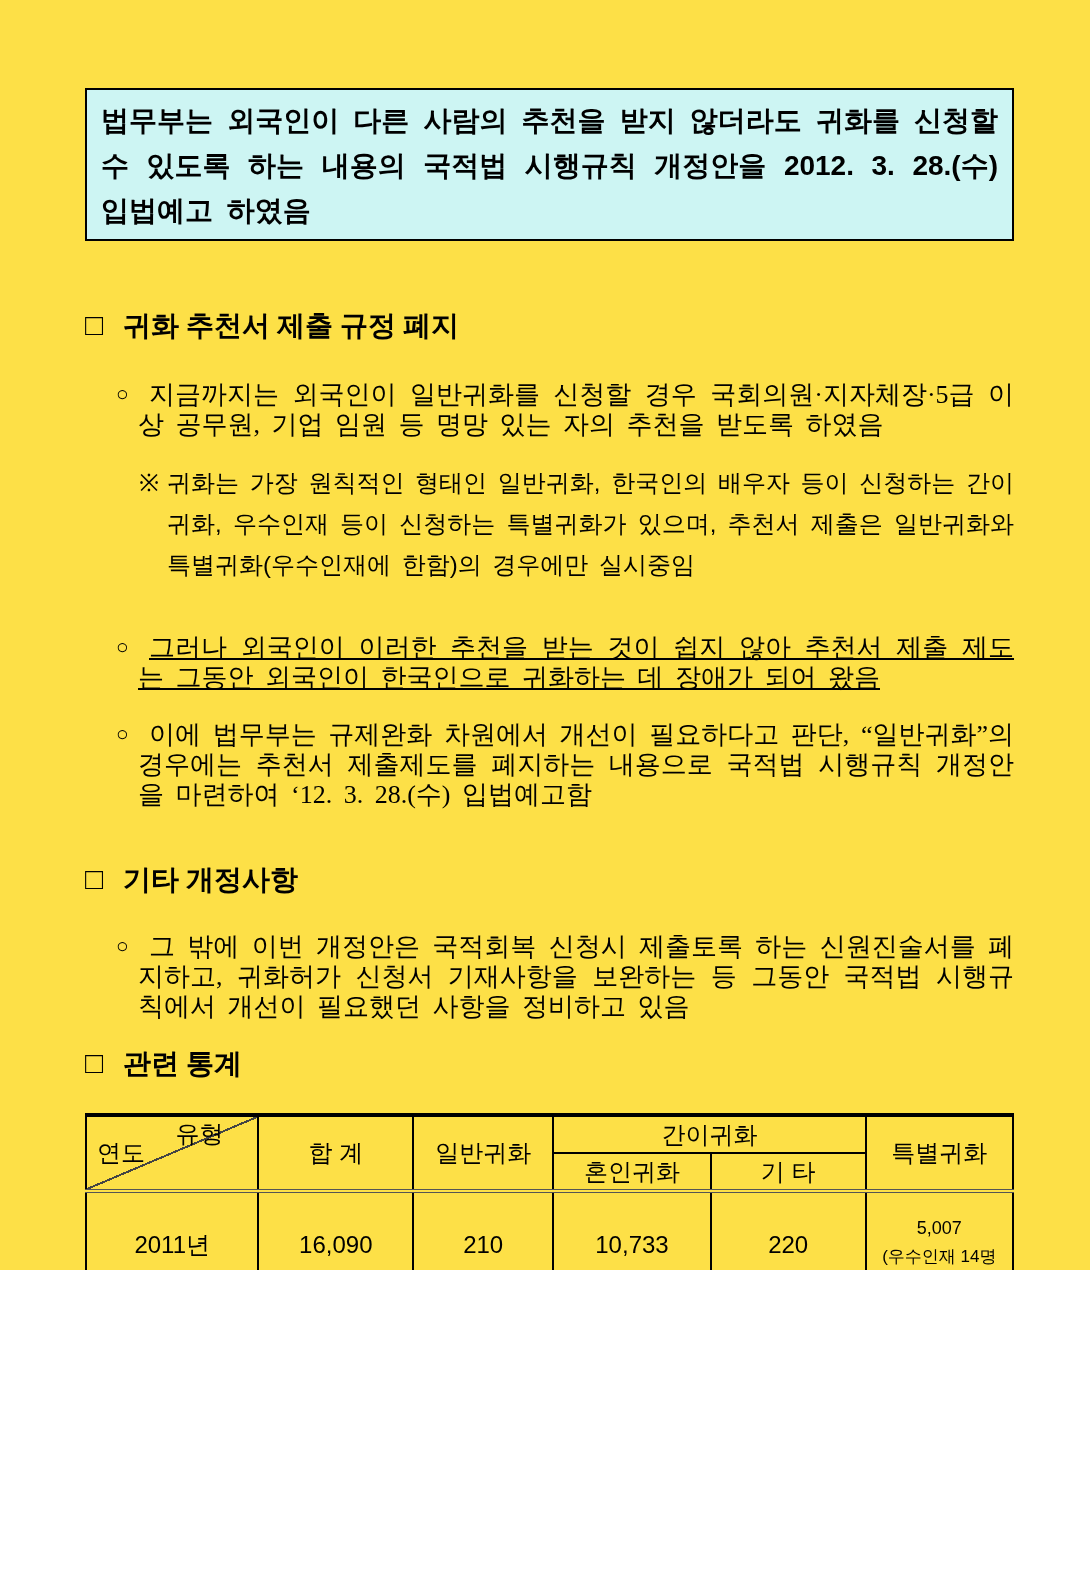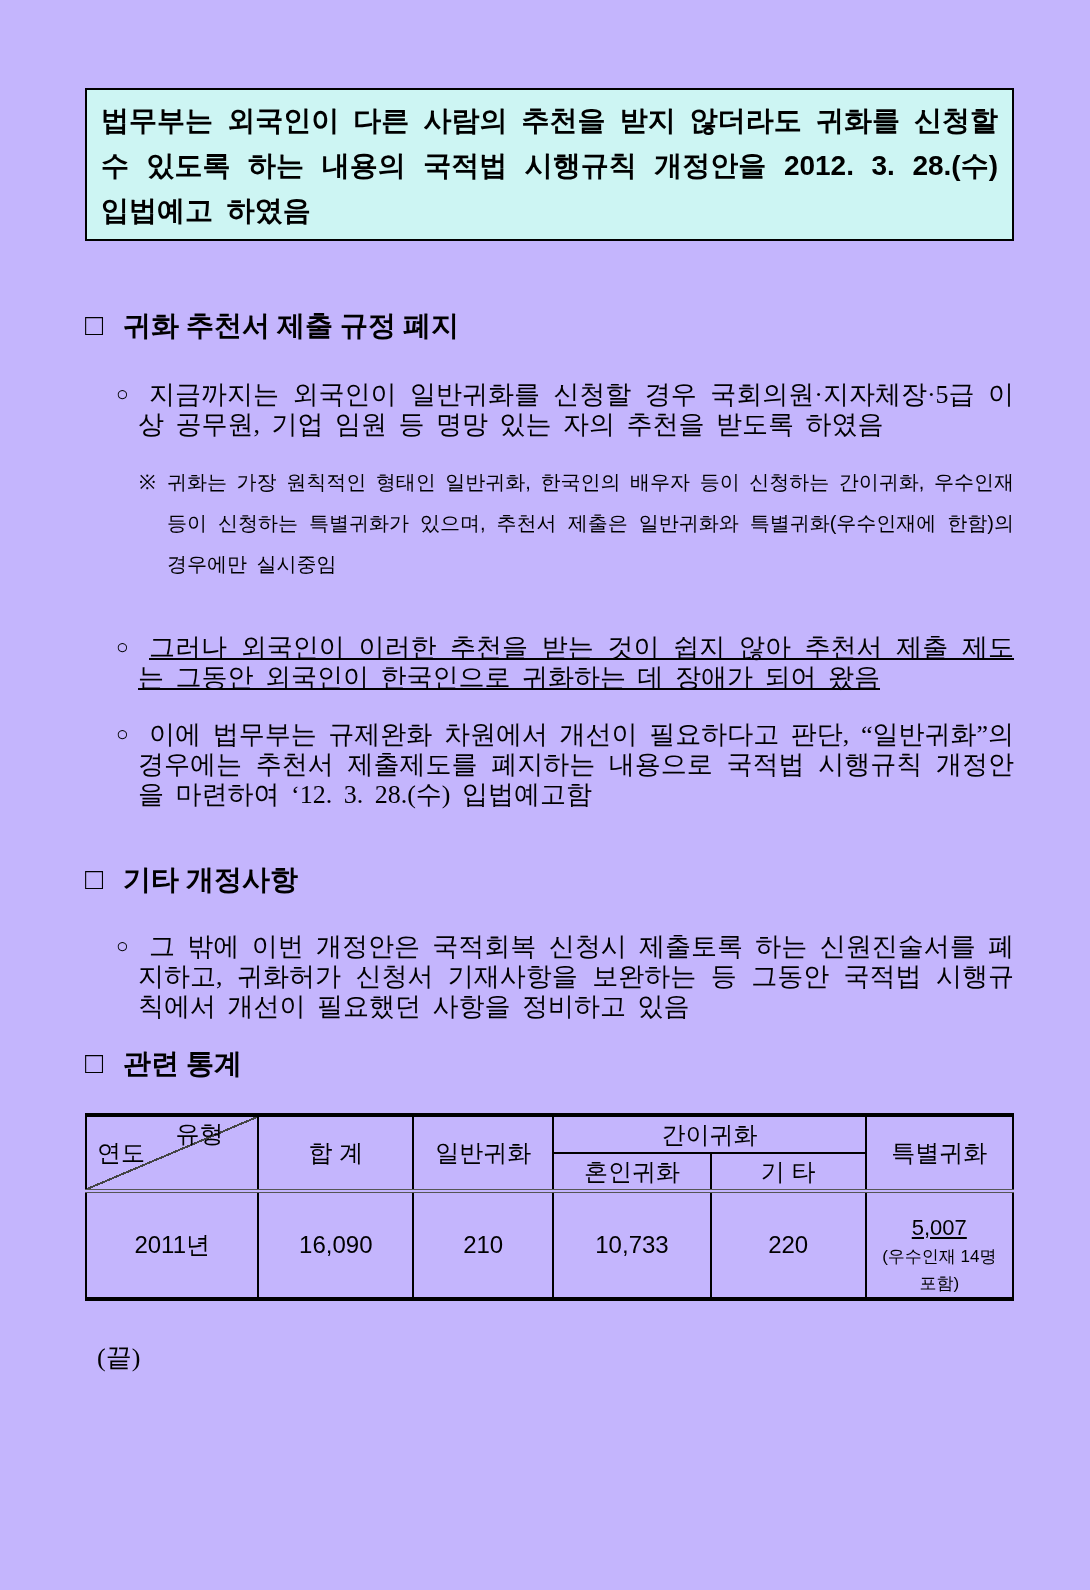--- a/index.html
+++ b/index.html
@@ -1,20 +1,20 @@
 <!DOCTYPE html>
 <html><head>
 <meta charset="utf-8">
 <style>
   html, body { margin: 0; padding: 0; background: #ffffff; }
   .page {
     position: relative;
     width: 1090px;
-    height: 1590px;
-    background: #c4b5fd;
+    height: 1270px;
+    background: #fde047;
     color: #000000;
     overflow: hidden;
     font-family: "Liberation Serif", serif;
   }
   .content { padding: 0 76px 0 85px; }
 
   
   .summary-box {
     margin-top: 88px;
     border: 2px solid #000000;
@@ -65,21 +65,21 @@
   }
   .p1 { margin-top: 36px; }
   .p2 { margin-top: 47px; text-decoration: underline; }
   .p3 { margin-top: 26px; }
   .p4 { margin-top: 34px; }
   .p5 { margin-top: 54px; }
 
   
   .note {
     font-family: "Liberation Sans", sans-serif;
-    font-size: 20px;
+    font-size: 24px;
     line-height: 41px;
     text-align: justify;
     padding-left: 82px;
     text-indent: -28px;
     word-spacing: 4px;
     margin-top: 22px;
   }
   .note .nmarker {
     display: inline-block;
     width: 28px;
@@ -110,21 +110,21 @@
 
   th.diag {
     position: relative;
     background-image: linear-gradient(to bottom right,
       transparent calc(50% - 1px), #444444 calc(50% - 1px),
       #444444 calc(50% + 1px), transparent calc(50% + 1px));
   }
   th.diag .diag-top    { position: absolute; top: 1px;  right: 34px; }
   th.diag .diag-bottom { position: absolute; bottom: 20px; left: 10px; }
 
-  td .sp-val  { display: block; font-size: 22px; line-height: 30px; margin-top: 20px; text-decoration: underline; }
+  td .sp-val  { display: block; font-size: 18px; line-height: 30px; margin-top: 20px; }
   td .sp-note { display: block; font-size: 17px; line-height: 27px; padding: 0 14px; }
 
   
   .end-mark {
     margin-top: 40px;
     padding-left: 12px;
     font-size: 26px;
     line-height: 34px;
     font-family: "Liberation Serif", serif;
   }

